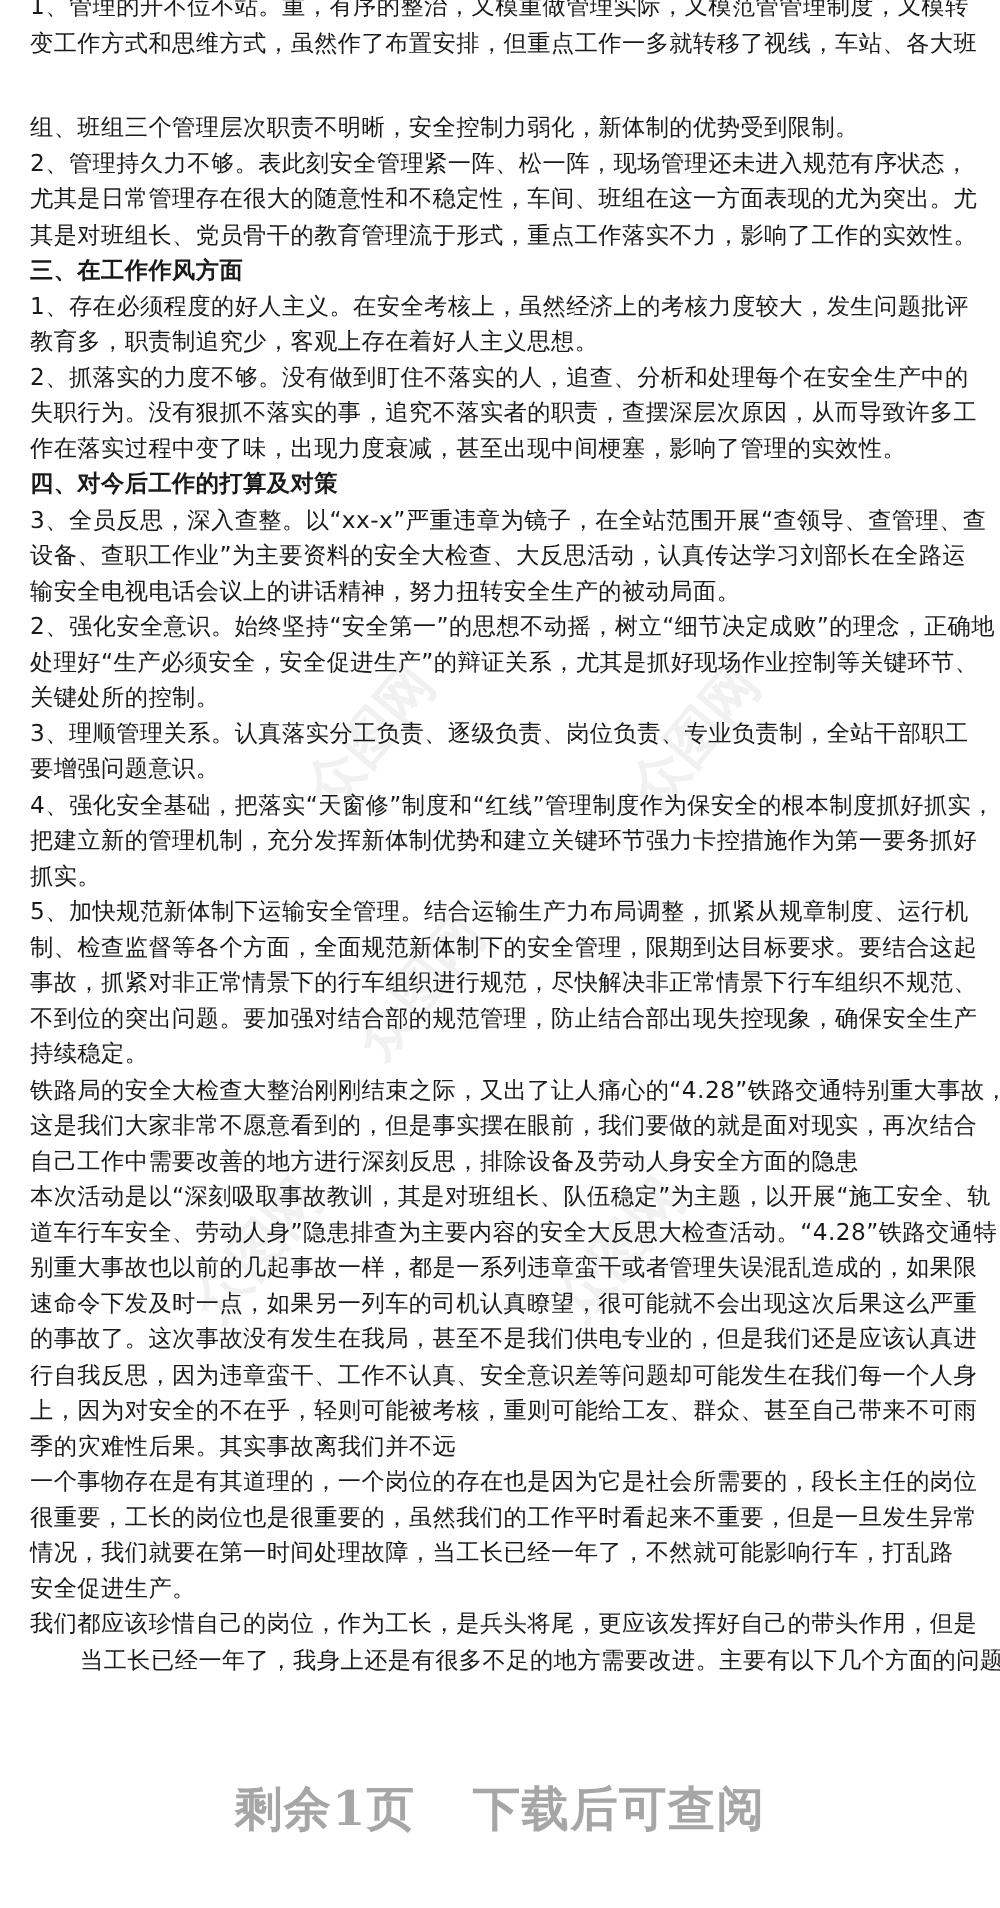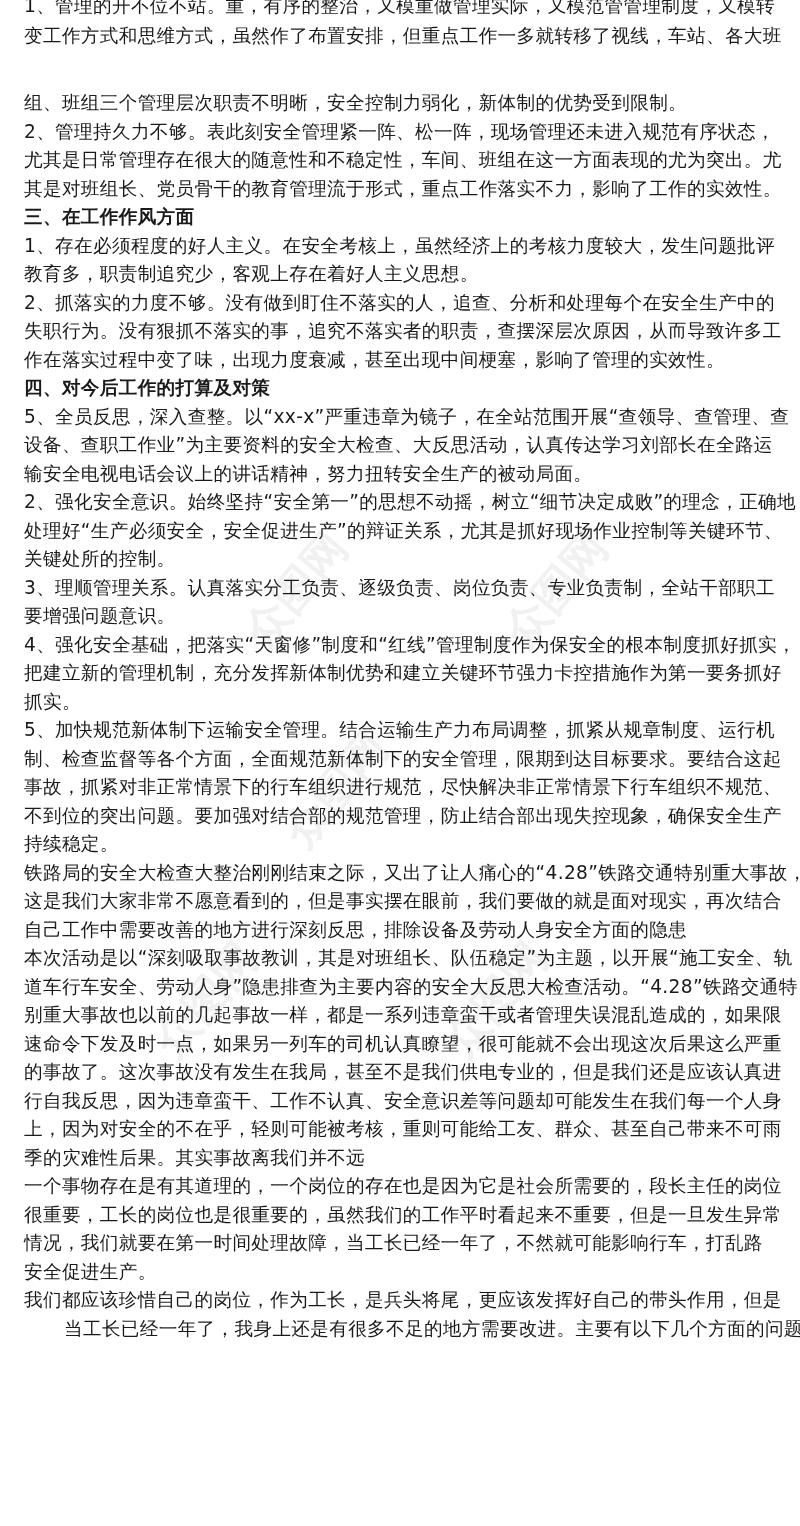--- a/index.html
+++ b/index.html
@@ -46,21 +46,21 @@
       <div class="line" style="top: 118px;">2、管理持久力不够。表此刻安全管理紧一阵、松一阵，现场管理还未进入规范有序状态，</div>
       <div class="line" style="top: 146px;">尤其是日常管理存在很大的随意性和不稳定性，车间、班组在这一方面表现的尤为突出。尤</div>
       <div class="line" style="top: 175px;">其是对班组长、党员骨干的教育管理流于形式，重点工作落实不力，影响了工作的实效性。</div>
       <div class="line heading" style="top: 203px;">三、在工作作风方面</div>
       <div class="line" style="top: 232px;">1、存在必须程度的好人主义。在安全考核上，虽然经济上的考核力度较大，发生问题批评</div>
       <div class="line" style="top: 260px;">教育多，职责制追究少，客观上存在着好人主义思想。</div>
       <div class="line" style="top: 289px;">2、抓落实的力度不够。没有做到盯住不落实的人，追查、分析和处理每个在安全生产中的</div>
       <div class="line" style="top: 317px;">失职行为。没有狠抓不落实的事，追究不落实者的职责，查摆深层次原因，从而导致许多工</div>
       <div class="line" style="top: 346px;">作在落实过程中变了味，出现力度衰减，甚至出现中间梗塞，影响了管理的实效性。</div>
       <div class="line heading" style="top: 374px;">四、对今后工作的打算及对策</div>
-      <div class="line" style="top: 403px;">5、全员反思，深入查整。以“xx-x”严重违章为镜子，在全站范围开展“查领导、查管理、查</div>
+      <div class="line" style="top: 403px;">3、全员反思，深入查整。以“xx-x”严重违章为镜子，在全站范围开展“查领导、查管理、查</div>
       <div class="line" style="top: 431px;">设备、查职工作业”为主要资料的安全大检查、大反思活动，认真传达学习刘部长在全路运</div>
       <div class="line" style="top: 460px;">输安全电视电话会议上的讲话精神，努力扭转安全生产的被动局面。</div>
       <div class="line" style="top: 488px;">2、强化安全意识。始终坚持“安全第一”的思想不动摇，树立“细节决定成败”的理念，正确地</div>
       <div class="line" style="top: 517px;">处理好“生产必须安全，安全促进生产”的辩证关系，尤其是抓好现场作业控制等关键环节、</div>
       <div class="line" style="top: 545px;">关键处所的控制。</div>
       <div class="line" style="top: 574px;">3、理顺管理关系。认真落实分工负责、逐级负责、岗位负责、专业负责制，全站干部职工</div>
       <div class="line" style="top: 602px;">要增强问题意识。</div>
       <div class="line" style="top: 631px;">4、强化安全基础，把落实“天窗修”制度和“红线”管理制度作为保安全的根本制度抓好抓实，</div>
       <div class="line" style="top: 659px;">把建立新的管理机制，充分发挥新体制优势和建立关键环节强力卡控措施作为第一要务抓好</div>
       <div class="line" style="top: 688px;">抓实。</div>
@@ -81,13 +81,16 @@
       <div class="line" style="top: 1115px;">上，因为对安全的不在乎，轻则可能被考核，重则可能给工友、群众、甚至自己带来不可雨</div>
       <div class="line" style="top: 1144px;">季的灾难性后果。其实事故离我们并不远</div>
       <div class="line" style="top: 1172px;">一个事物存在是有其道理的，一个岗位的存在也是因为它是社会所需要的，段长主任的岗位</div>
       <div class="line" style="top: 1201px;">很重要，工长的岗位也是很重要的，虽然我们的工作平时看起来不重要，但是一旦发生异常</div>
       <div class="line" style="top: 1229px;">情况，我们就要在第一时间处理故障，当工长已经一年了，不然就可能影响行车，打乱路</div>
       <div class="line" style="top: 1258px;">安全促进生产。</div>
       <div class="line" style="top: 1286px;">我们都应该珍惜自己的岗位，作为工长，是兵头将尾，更应该发挥好自己的带头作用，但是</div>
       <div class="line" style="top: 1315px; margin-left: 40px;">当工长已经一年了，我身上还是有很多不足的地方需要改进。主要有以下几个方面的问题：</div>
     </div>
 
+  <div class="footer-banner">
+    <span>剩余1页</span><span class="gap"></span><span>下载后可查阅</span>
+  </div>
 </div>
 
 </body></html>

